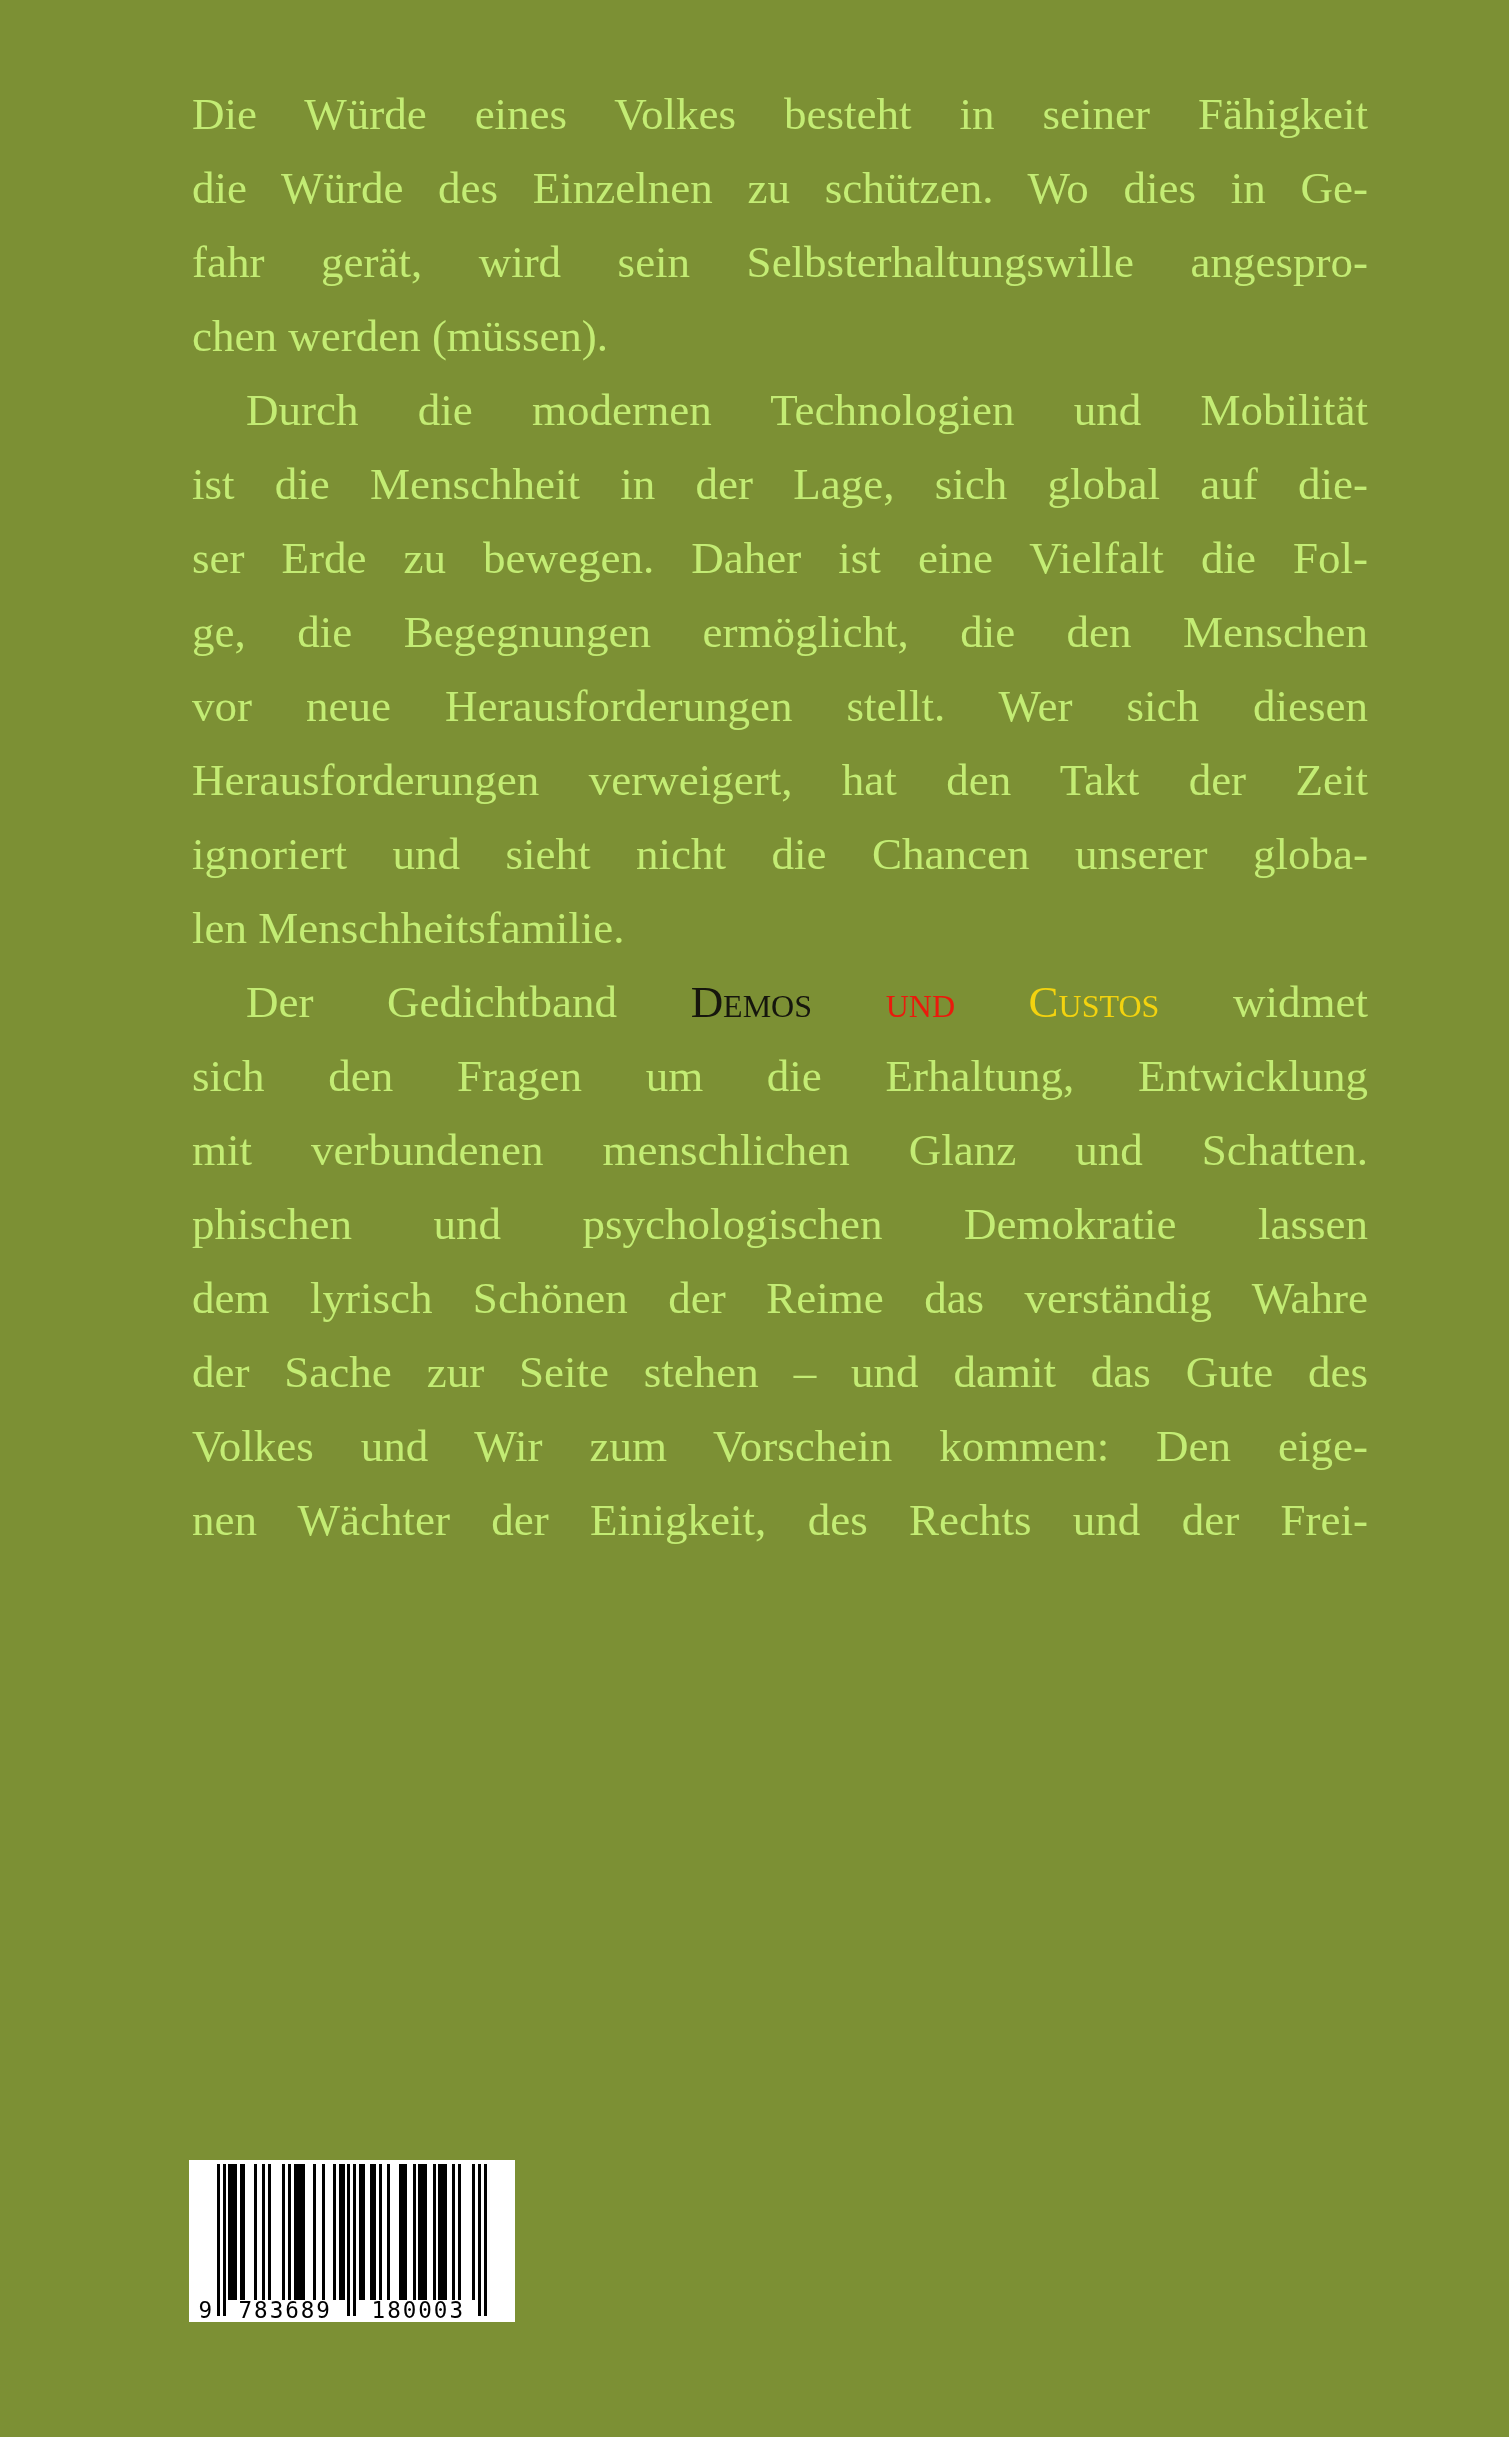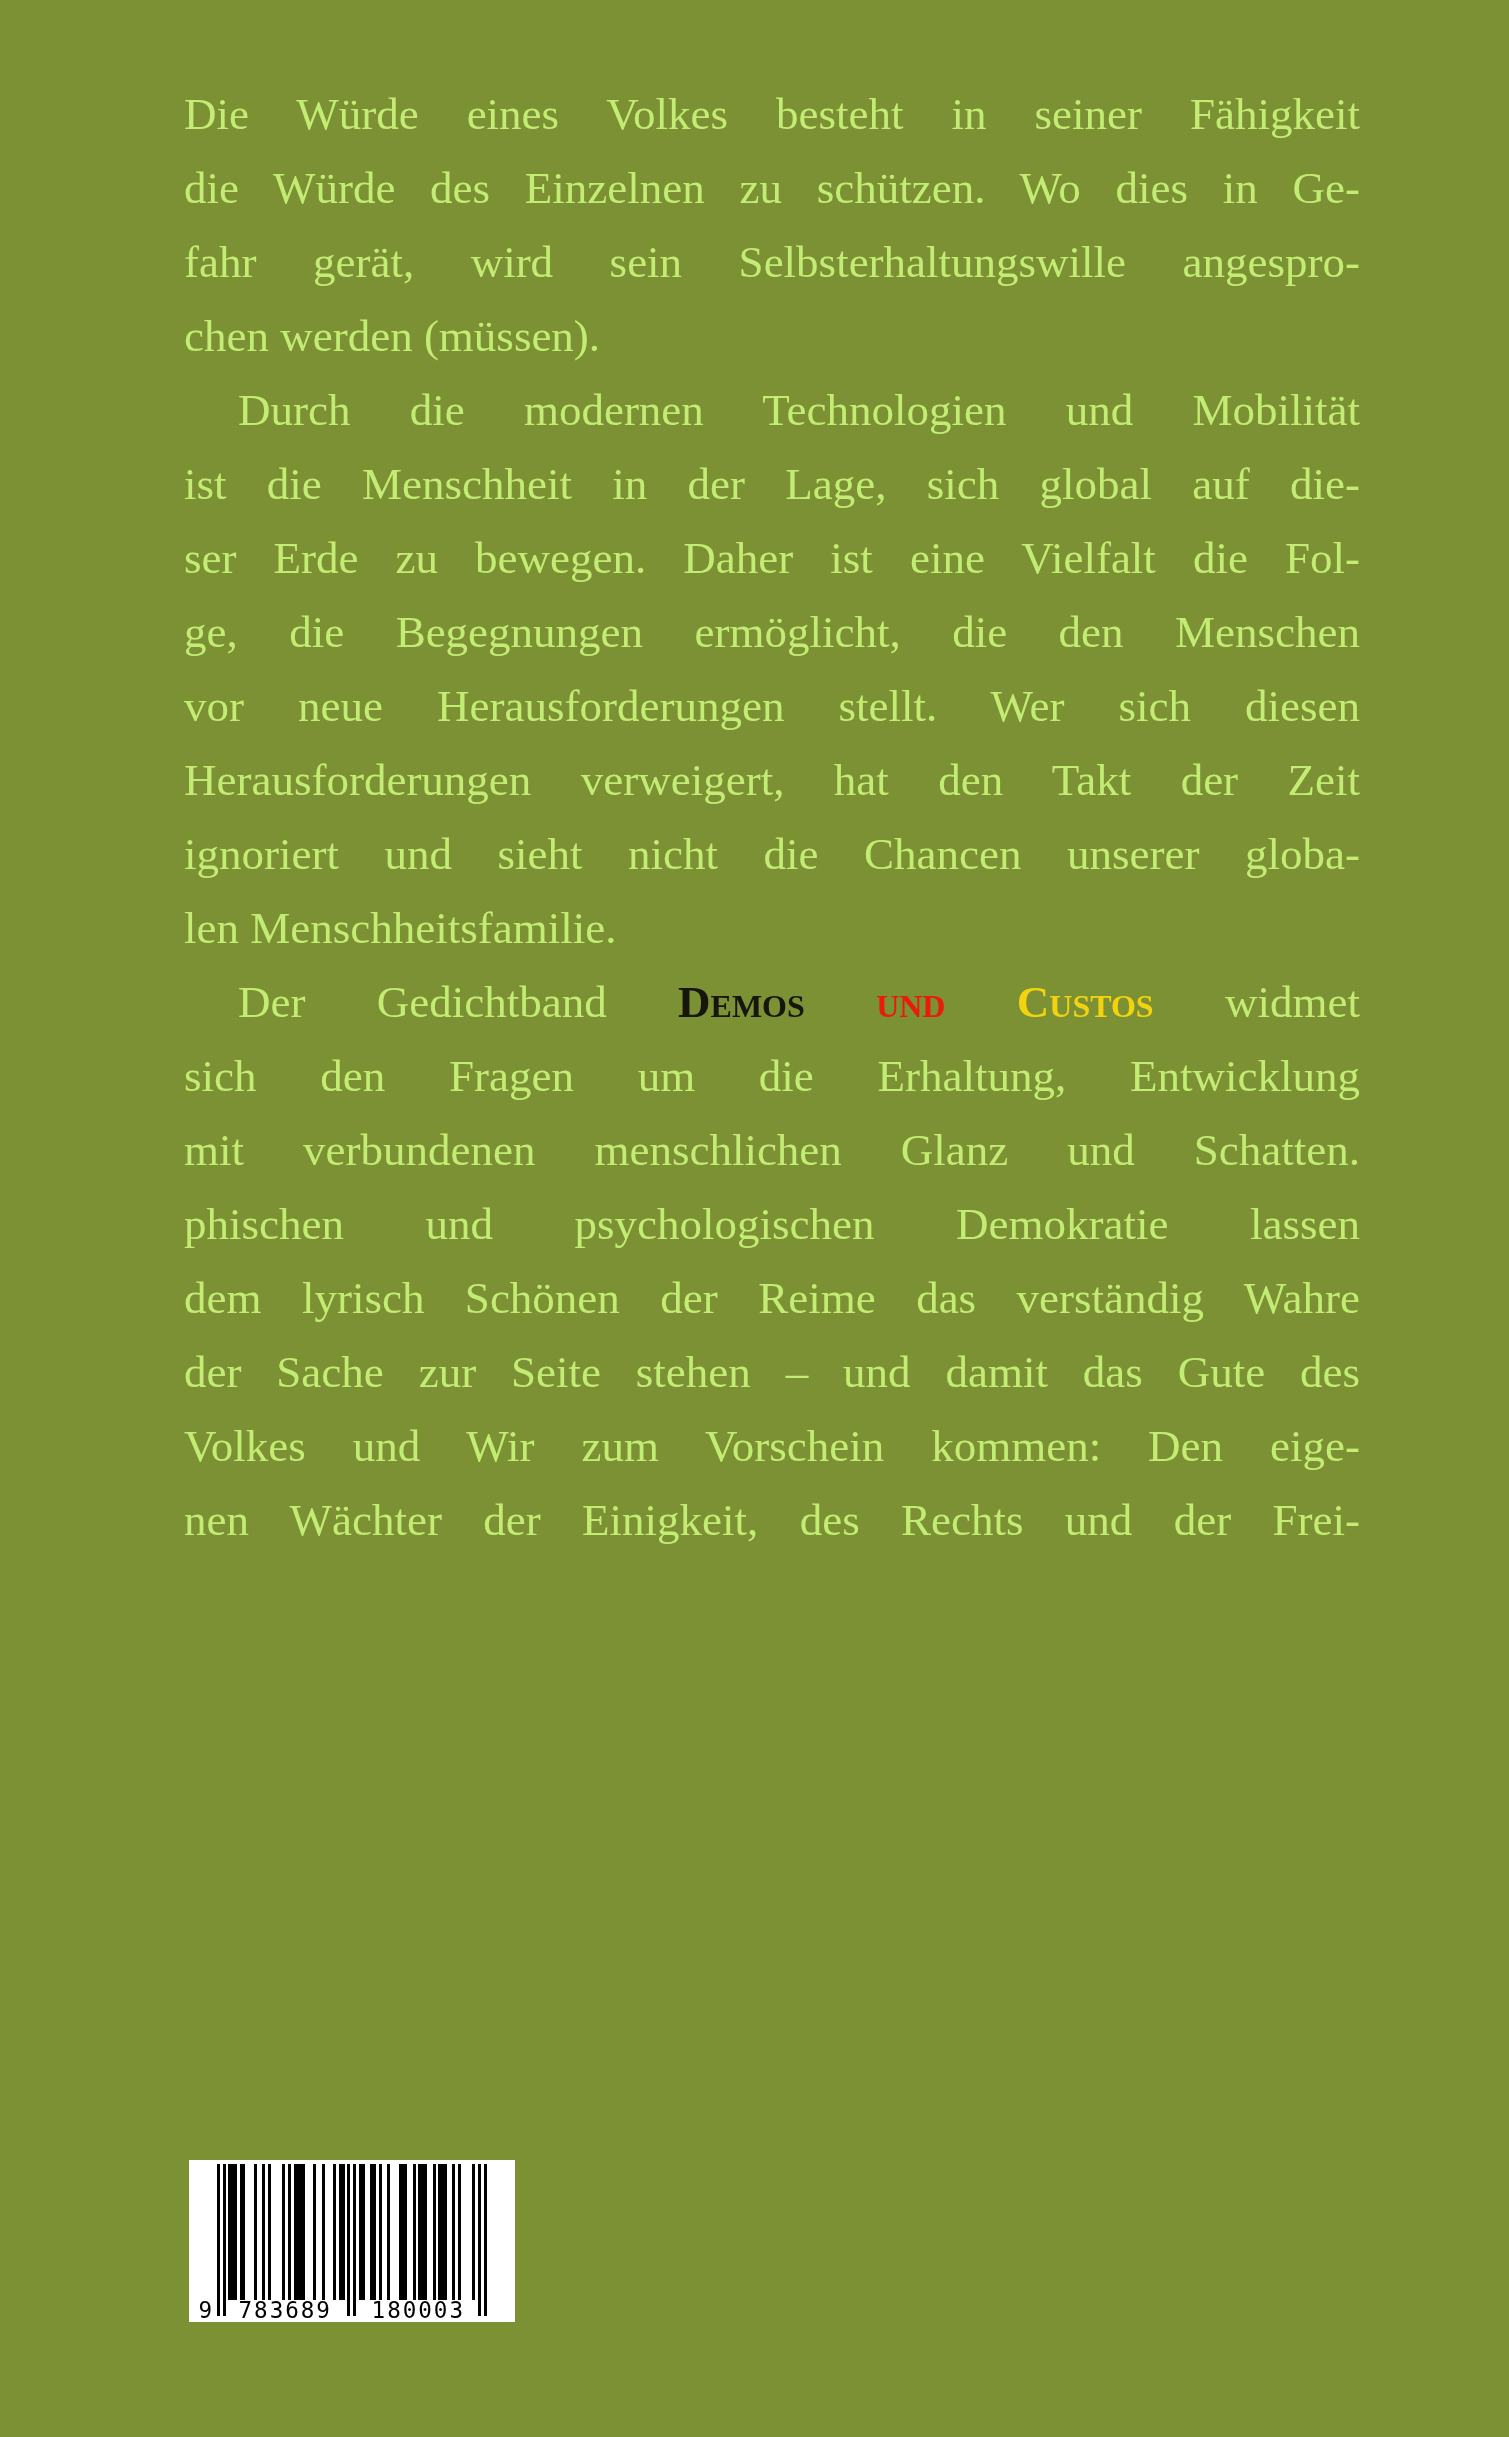--- a/index.html
+++ b/index.html
@@ -10,40 +10,40 @@
   }
   .cover {
     position: relative;
     width: 1509px;
     height: 2438px;
     background: var(--bg, #7c9034);
     overflow: hidden;
   }
   .text-block {
     position: absolute;
-    left: 184px;
+    left: 192px;
     top: 77px;
     width: 1176px;
     color: var(--ink, #c3ec74);
     font-size: 45px;
     line-height: 74px;
   }
   .line {
     text-align: justify;
     text-align-last: justify;
     height: 74px;
     overflow: visible;
   }
   .line.para-end {
     text-align-last: left;
   }
   .line.indent {
     text-indent: 54px;
   }
-  .sc { font-variant: small-caps; font-weight: bold; }
+  .sc { font-variant: small-caps; }
   .w-demos  { color: var(--demos,  #16160d); }
   .w-und    { color: var(--und,    #ea1a0c); }
   .w-custos { color: var(--custos, #f3d30f); }
 
   .barcode {
     position: absolute;
     left: 189px;
     top: 2160px;
     width: 326px;
     height: 162px;

